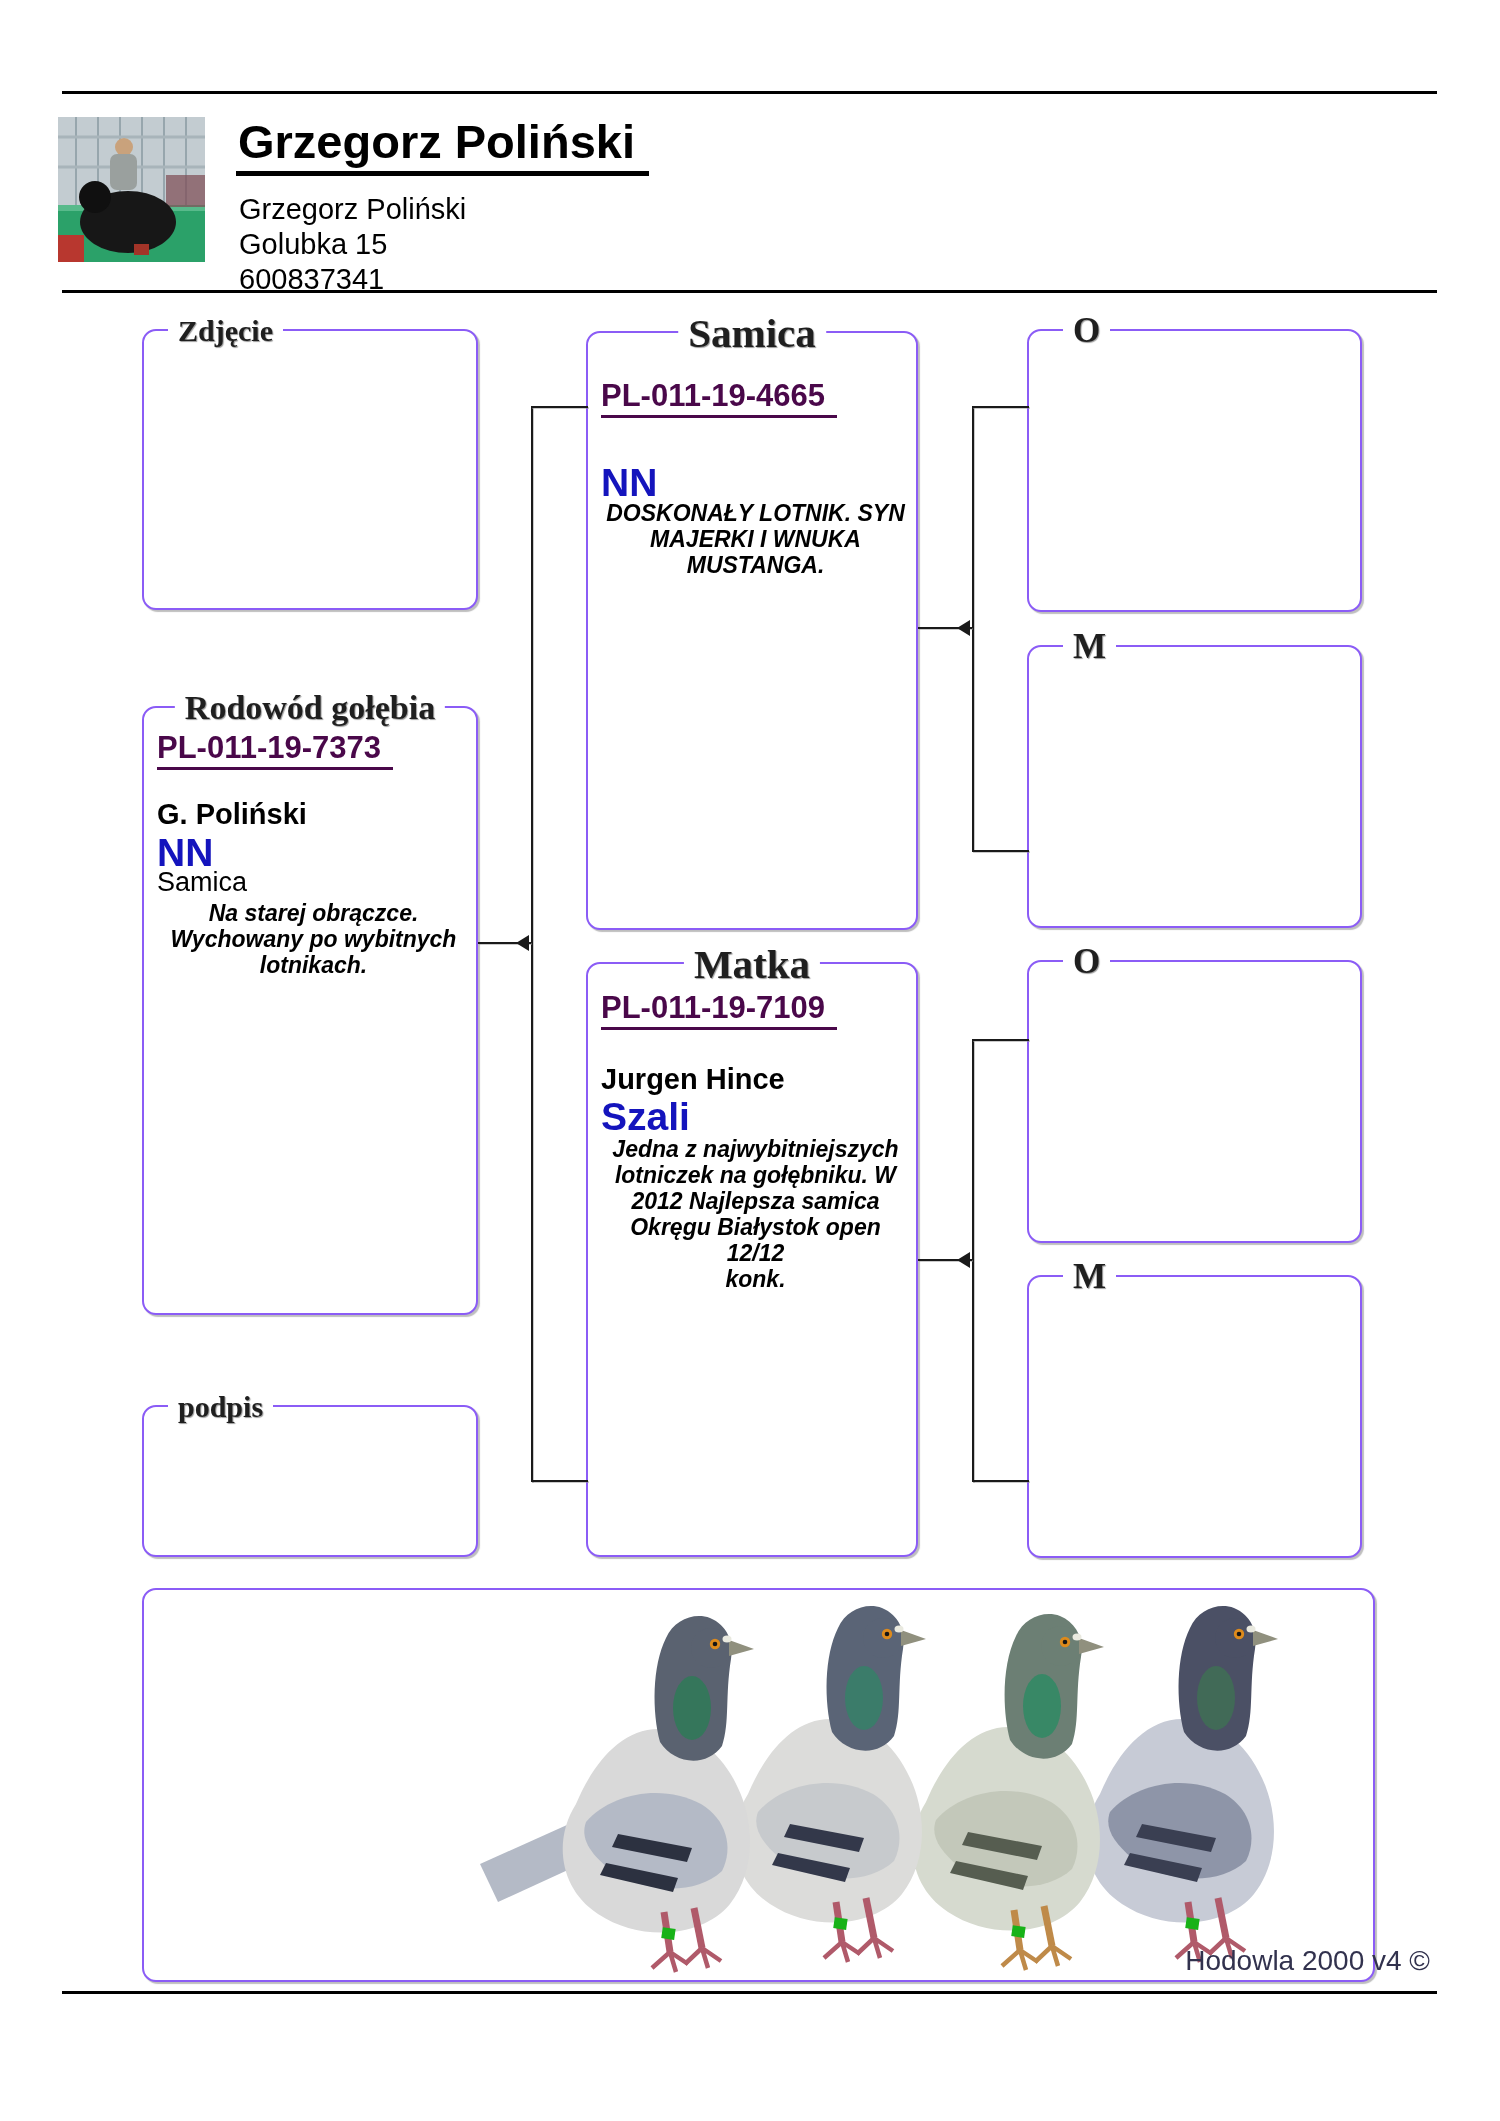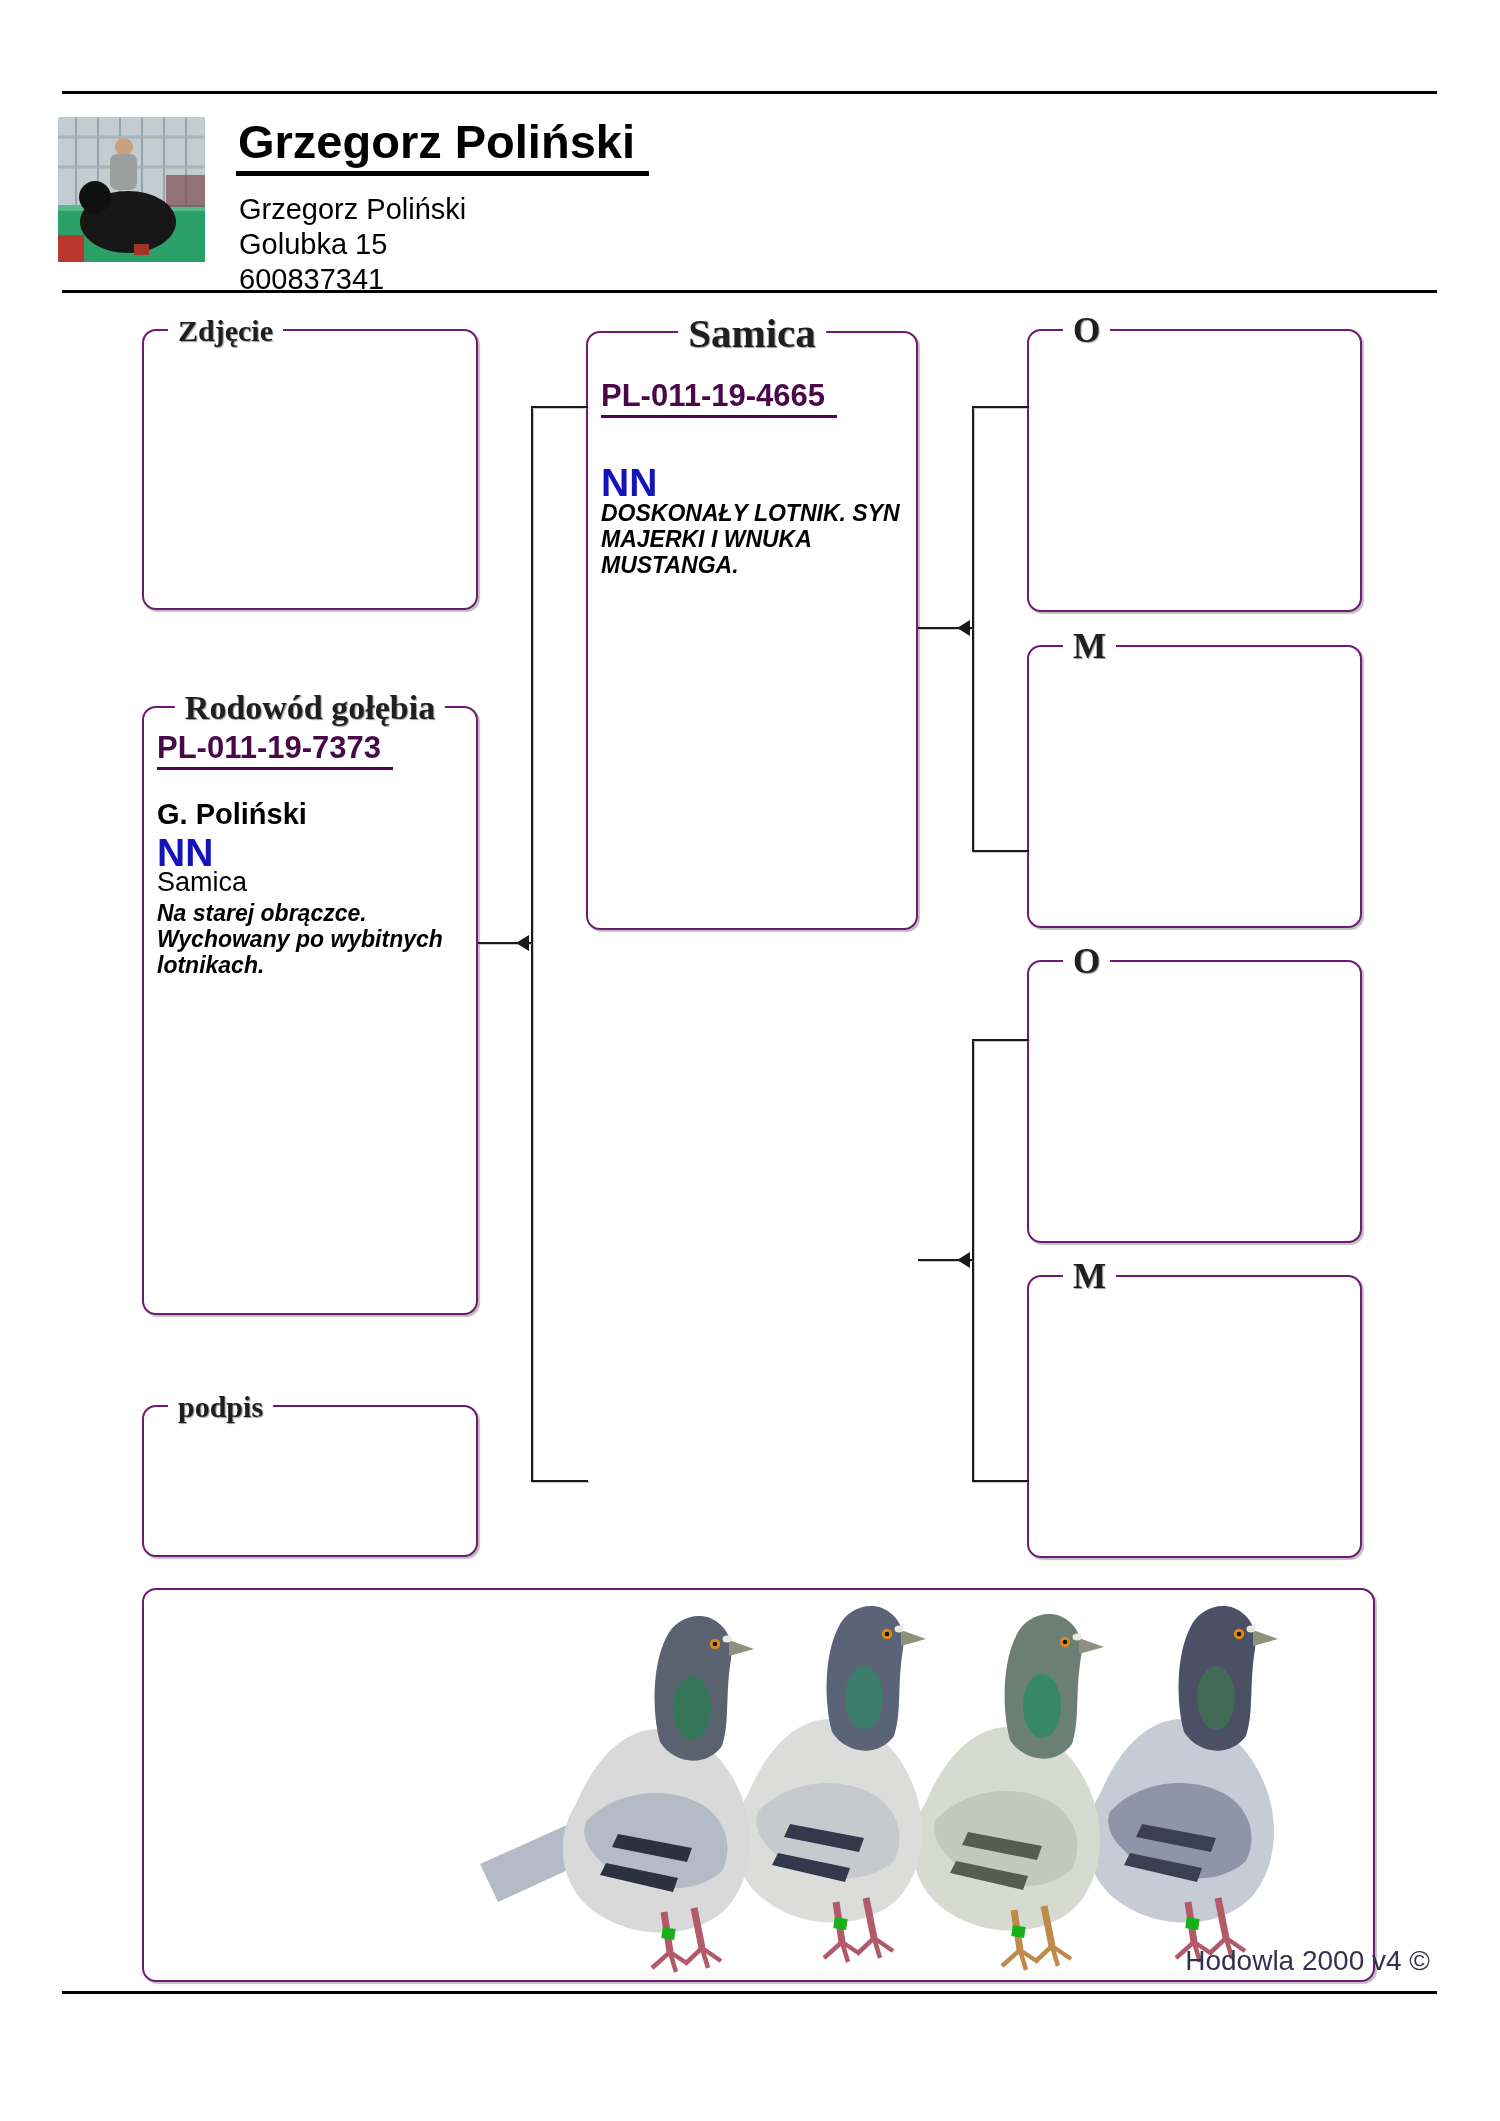--- a/index.html
+++ b/index.html
@@ -7,22 +7,22 @@
         font-family:"Liberation Sans",sans-serif;color:#000;}
   .hr{position:absolute;left:62px;width:1375px;height:3px;background:#000;}
   
   .title{position:absolute;left:236px;top:116px;font-size:47px;font-weight:bold;
          border-bottom:5px solid #000;padding:0 14px 3px 2px;line-height:1.1;}
   .addr{position:absolute;left:239px;top:192px;font-size:29px;line-height:35px;}
   .ach{position:absolute;left:890px;top:106px;width:552px;font-size:24px;line-height:26.5px;}
   .ach .l0{padding-left:8px;} .ach .l1{padding-left:14px;} .ach .l2{padding-left:24px;}
   .ach .l3{padding-left:120px;} .ach .l4{padding-left:168px;}
   
-  .gbox{position:absolute;border:2px solid #701a75;border-radius:14px;background:#fff;
-        box-shadow:2px 2px 1px rgba(110,110,110,.45);box-sizing:border-box;}
+  .gbox{position:absolute;border:2px solid #8b5cf6;border-radius:14px;background:#fff;
+        box-shadow:2px 2px 1px rgba(110,110,110,.45);box-sizing:border-box;text-align:center;}
   .glabel{position:absolute;background:#fff;padding:0 10px;font-family:"Liberation Serif",serif;
           font-weight:bold;color:#1f1f1f;text-shadow:1px 1px 1px #9a9a9a;white-space:nowrap;}
   .lg-c{left:50%;transform:translateX(-50%);}
   .lg-l{left:24px;} .lg-gp{left:34px;}
   .f41{font-size:41px;line-height:46px;top:-23px;}
   .f34{font-size:34px;line-height:40px;top:-20px;}
   .f30{font-size:30px;line-height:38px;top:-19px;}
   .f35{font-size:35px;line-height:40px;top:-20px;}
   
   .ring{position:absolute;left:13px;font-size:31px;font-weight:bold;color:#4a084a;
@@ -101,20 +101,31 @@
 
   <div class="gbox" style="left:586px;top:331px;width:332px;height:599px">
     <span class="glabel lg-c f41">Samica</span>
     <div class="ring" style="top:45px">PL-011-19-4665</div>
     <div class="pname" style="top:128px">NN</div>
     <div class="desc" style="top:167px">DOSKONAŁY LOTNIK. SYN
 MAJERKI I WNUKA
 MUSTANGA.</div>
   </div>
 
+  <div class="gbox" style="left:586px;top:962px;width:332px;height:595px">
+    <span class="glabel lg-c f41">Matka</span>
+    <div class="ring" style="top:26px">PL-011-19-7109</div>
+    <div class="breeder" style="top:99px">Jurgen Hince</div>
+    <div class="pname" style="top:131px">Szali</div>
+    <div class="desc" style="top:172px">Jedna z najwybitniejszych
+lotniczek na gołębniku. W
+2012 Najlepsza samica
+Okręgu Białystok open 12/12
+konk.</div>
+  </div>
 
   <div class="gbox" style="left:1027px;top:329px;width:335px;height:283px">
     <span class="glabel lg-gp f35">O</span>
   </div>
   <div class="gbox" style="left:1027px;top:645px;width:335px;height:283px">
     <span class="glabel lg-gp f35">M</span>
   </div>
   <div class="gbox" style="left:1027px;top:960px;width:335px;height:283px">
     <span class="glabel lg-gp f35">O</span>
   </div>

